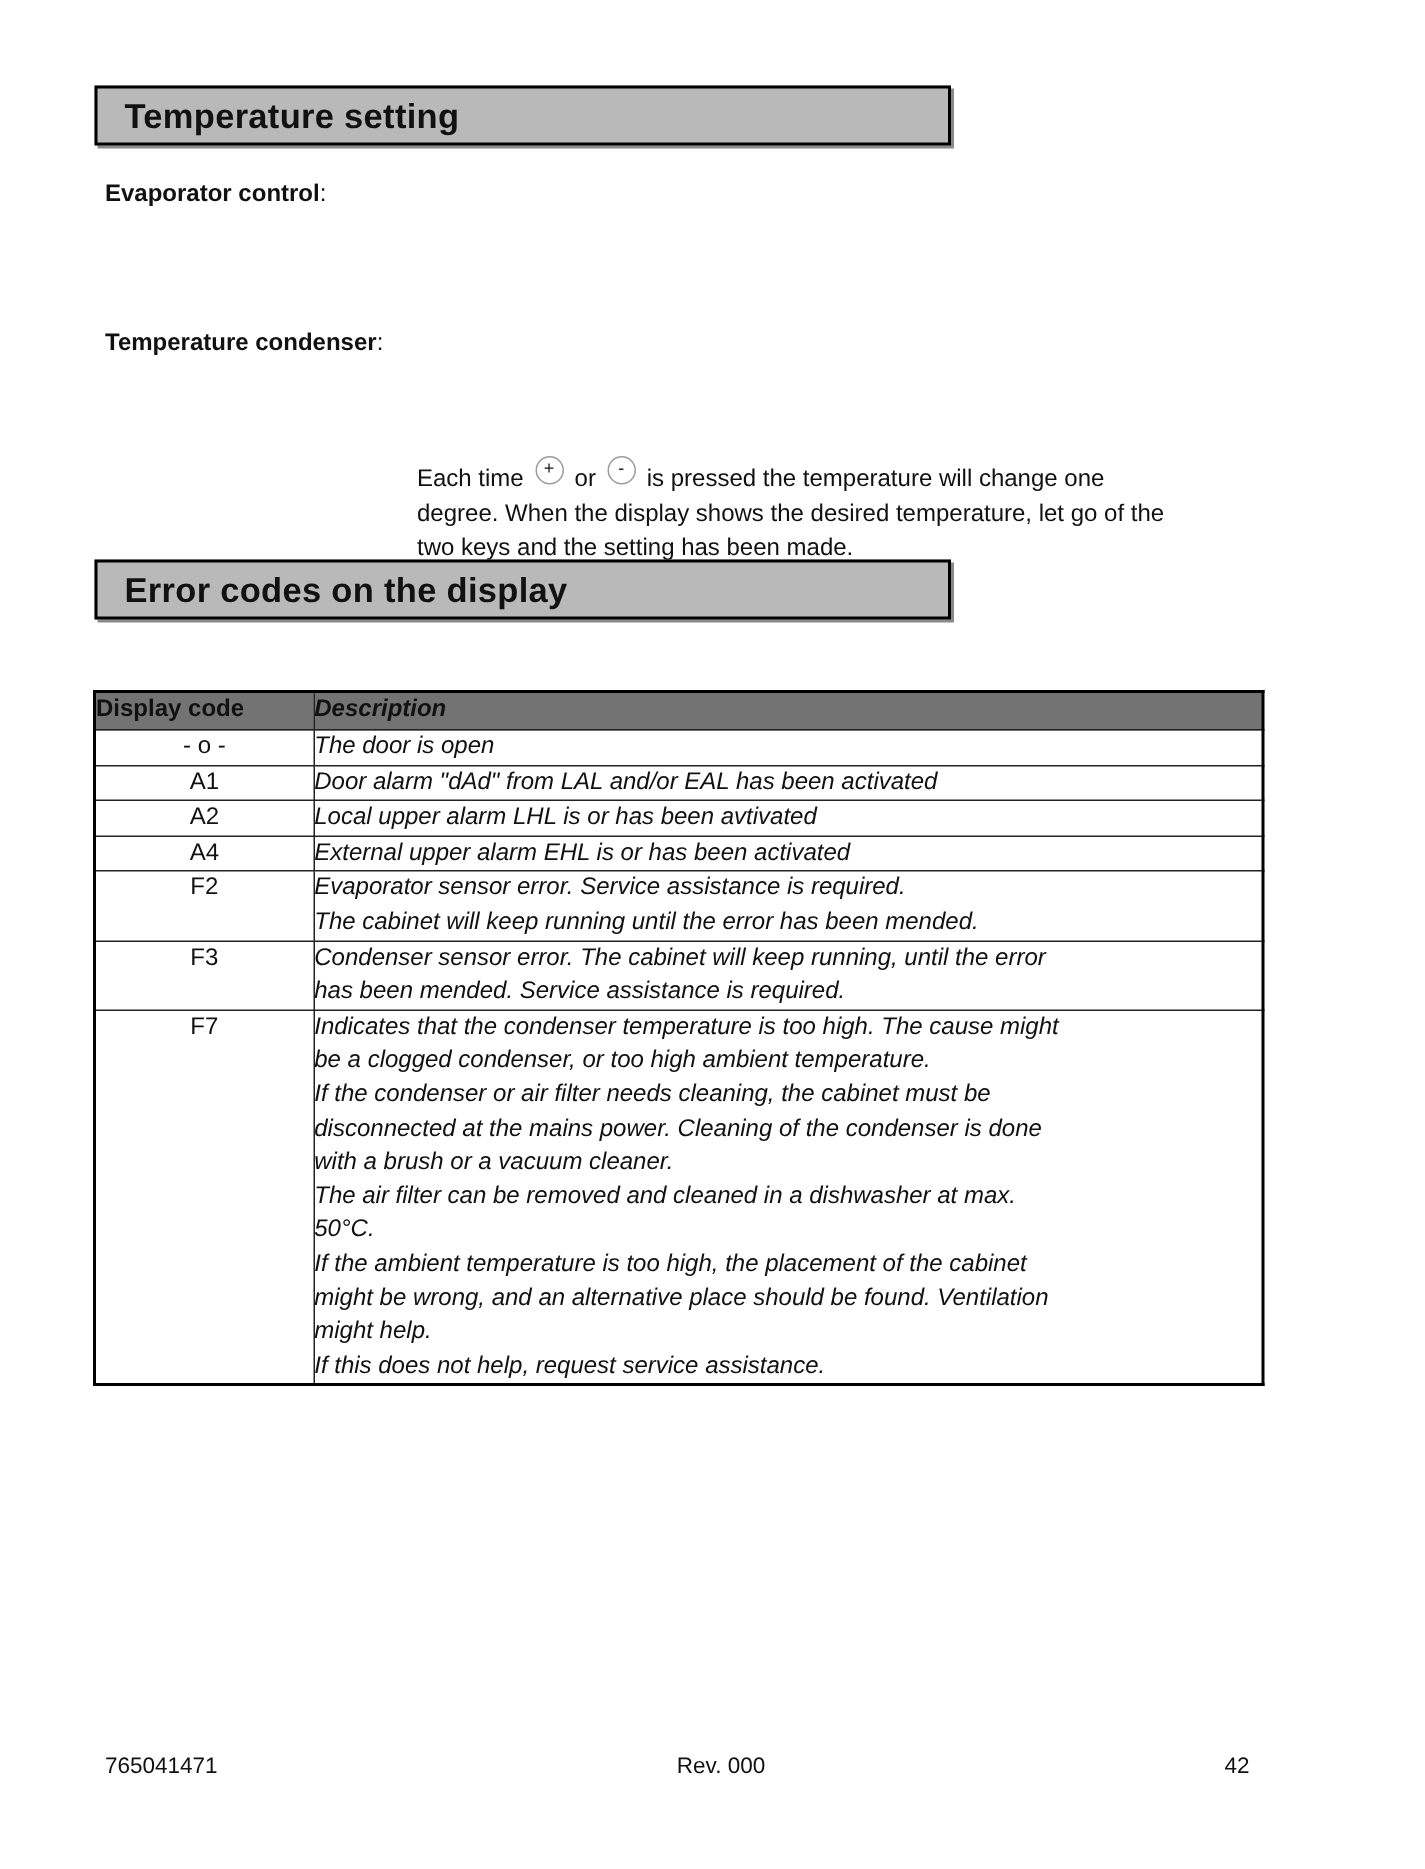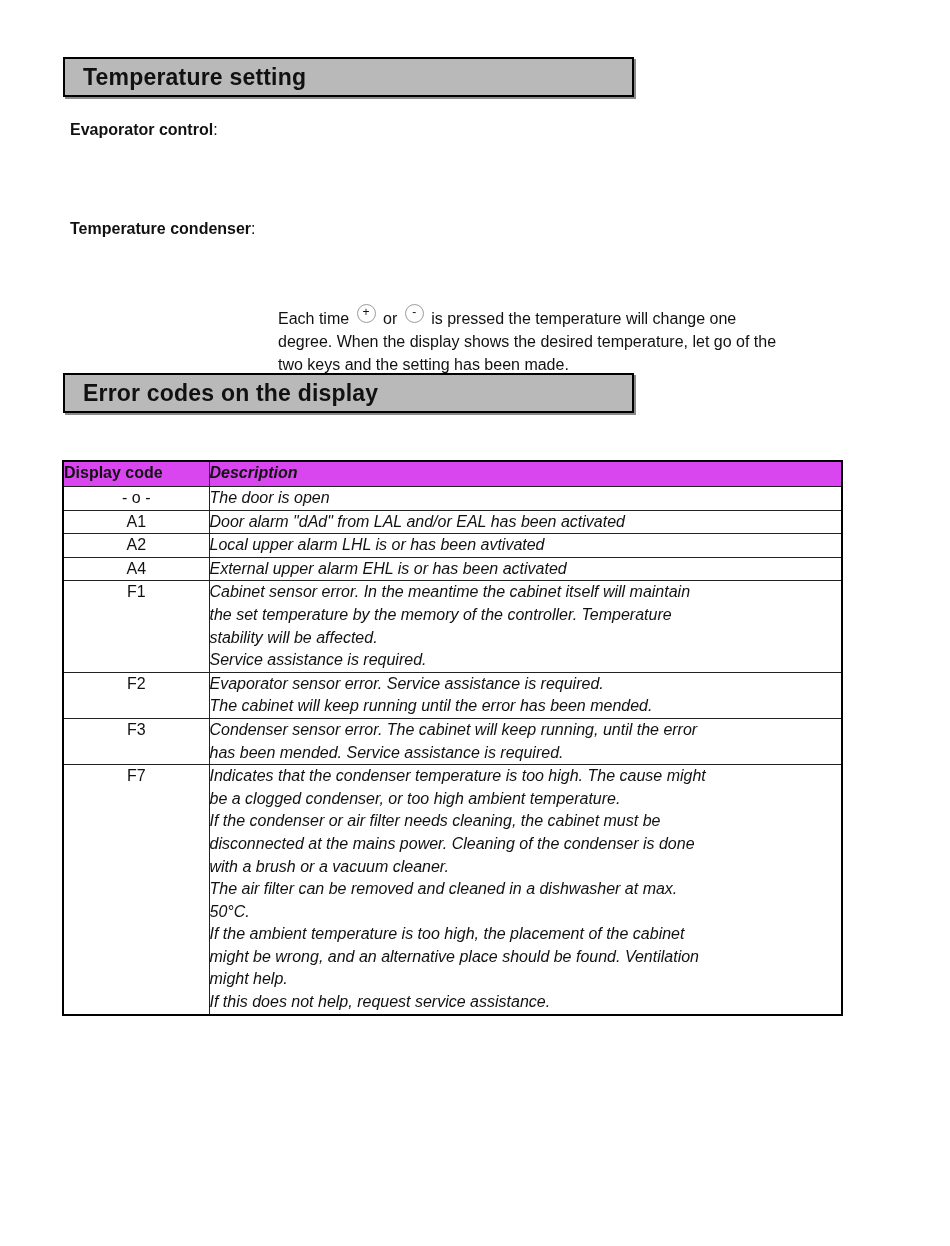--- a/index.html
+++ b/index.html
@@ -78,21 +78,21 @@
     font-size: 16px;
   }
   .err-table td, .err-table th {
     border: 1px solid #222222;
     vertical-align: top;
     line-height: 22.6px;
     padding: 0;
   }
   .err-table { border: 2px solid #000000; }
   .err-table th {
-    background: #d946ef;
+    background: #737373;
     text-align: left;
     font-weight: bold;
     height: 24px;
   }
   .col-code { width: 146px; }
   .th-code { padding-left: 12px; }
   .th-desc, .td-desc { padding-left: 9px; padding-right: 4px; font-style: italic; }
   .td-code { text-align: center; }
   .td-desc { white-space: pre-line; }
   .footer {
@@ -155,27 +155,20 @@
     </tr>
     <tr>
       <td class="td-code">A2</td>
       <td class="td-desc">Local upper alarm LHL is or has been avtivated</td>
     </tr>
     <tr>
       <td class="td-code">A4</td>
       <td class="td-desc">External upper alarm EHL is or has been activated</td>
     </tr>
     <tr>
-      <td class="td-code">F1</td>
-      <td class="td-desc">Cabinet sensor error. In the meantime the cabinet itself will maintain
-the set temperature by the memory of the controller. Temperature
-stability will be affected.
-Service assistance is required.</td>
-    </tr>
-    <tr>
       <td class="td-code">F2</td>
       <td class="td-desc">Evaporator sensor error. Service assistance is required.
 The cabinet will keep running until the error has been mended.</td>
     </tr>
     <tr>
       <td class="td-code">F3</td>
       <td class="td-desc">Condenser sensor error. The cabinet will keep running, until the error
 has been mended. Service assistance is required.</td>
     </tr>
     <tr>
@@ -188,14 +181,19 @@
 The air filter can be removed and cleaned in a dishwasher at max.
 50°C.
 If the ambient temperature is too high, the placement of the cabinet
 might be wrong, and an alternative place should be found. Ventilation
 might help.
 If this does not help, request service assistance.</td>
     </tr>
   </tbody>
     </table>
 
+  <div class="footer">
+    <span>765041471</span>
+    <span class="center">Rev. 000</span>
+    <span>42</span>
+  </div>
 
 </div>
 
 </body></html>

